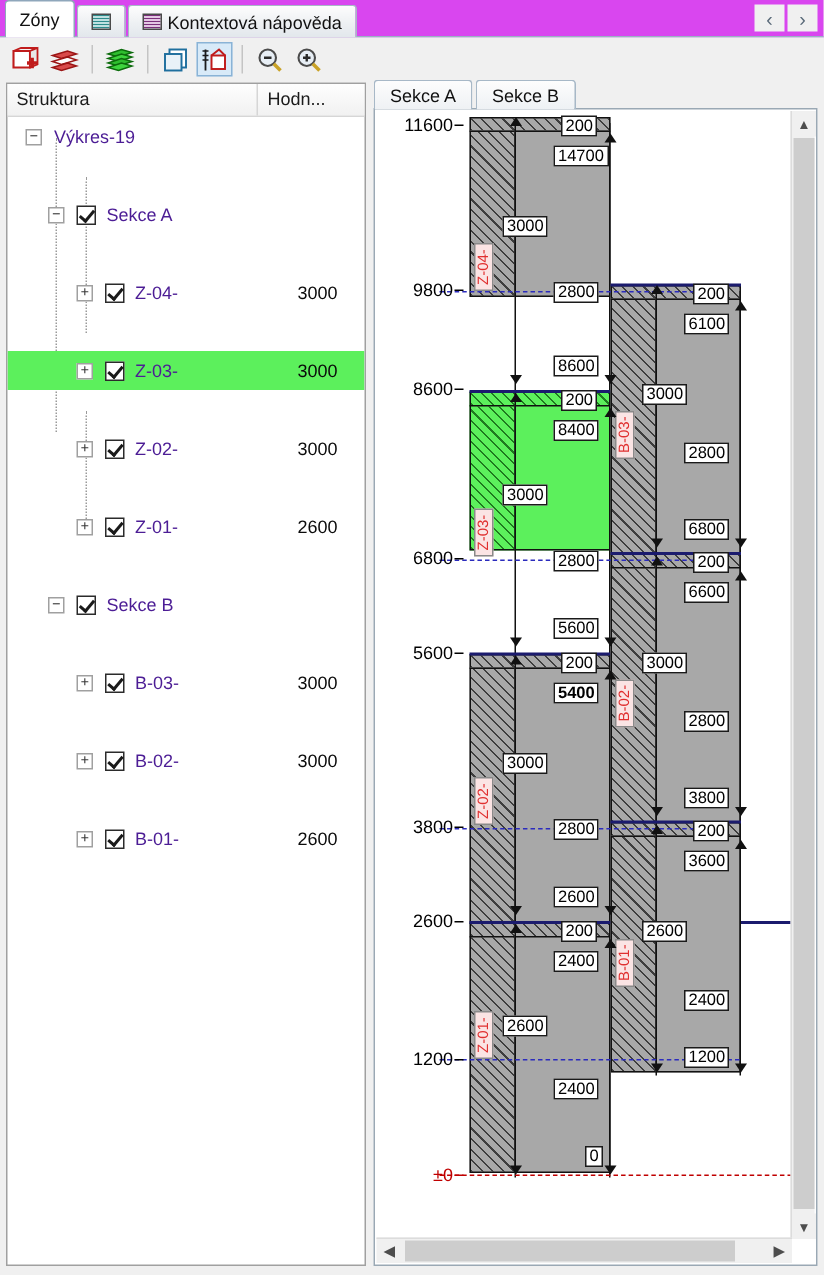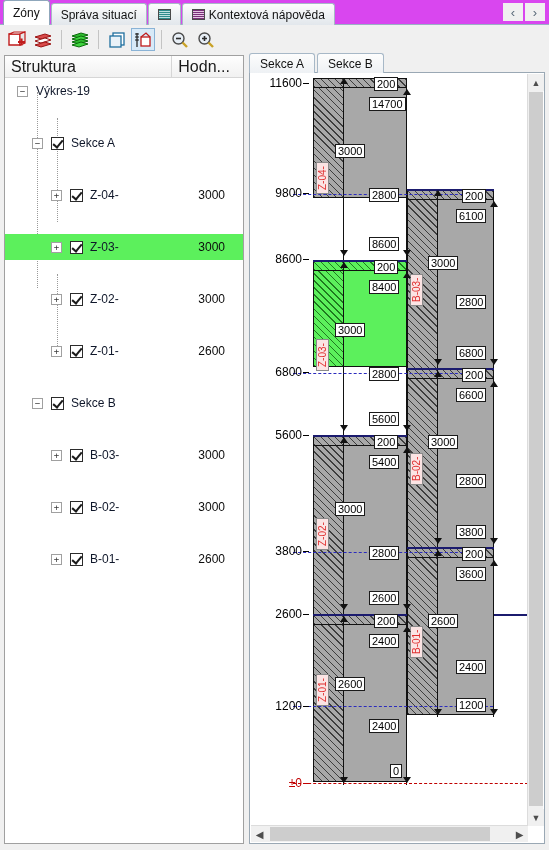--- a/index.html
+++ b/index.html
@@ -69,34 +69,34 @@
   .leftpanel{
     position:absolute;left:4px;top:55px;width:240px;height:789px;
     background:#fff;border:1px solid #a0a0a0;box-sizing:border-box;
   }
   .hdr{
     position:absolute;left:0;top:0;width:100%;height:22px;
     background:linear-gradient(to bottom,#fefefe,#f1f1f1);
     border-bottom:1px solid #d6d6d6;
     box-sizing:border-box;display:flex;
   }
-  .hdr .hc{height:21px;line-height:21px;font-size:16px;padding-left:6px;box-sizing:border-box;color:#1b1b1b;}
+  .hdr .hc{height:21px;line-height:21px;font-size:12px;padding-left:6px;box-sizing:border-box;color:#1b1b1b;}
   .hdr .hc1{width:168px;border-right:1px solid #d6d6d6;}
   .hdr .hc2{width:71px;}
   .tree{position:absolute;left:0;top:22px;width:100%;bottom:0;overflow:hidden;}
   .trow{position:relative;height:26px;display:flex;align-items:center;box-sizing:border-box;}
   .trow.sel{background:#5cf05c;}
   .texp{width:11px;height:11px;border:1px solid #a0a0a0;background:#fff;color:#3a3a3a;
         font-size:9px;line-height:9px;text-align:center;box-sizing:border-box;display:inline-block;
         font-family:"DejaVu Sans Mono",monospace;}
   .tcb{width:13px;height:13px;border:1px solid #2b2b2b;background:#fff;box-sizing:border-box;
        display:inline-block;position:relative;}
   .tcb.on:after{content:"";position:absolute;left:3px;top:0px;width:4px;height:8px;
        border:solid #1a1a1a;border-width:0 2px 2px 0;transform:rotate(40deg);}
-  .tlabel{font-size:12px;color:#0f172a;white-space:nowrap;}
+  .tlabel{font-size:12px;color:#4c1d95;white-space:nowrap;}
   .tval{position:absolute;right:18px;font-size:12px;color:#0b0b0b;}
   .guide{position:absolute;width:0;border-left:1px dotted #9a9a9a;}
 
   .rightpanel{
     position:absolute;left:249px;top:50px;width:296px;height:794px;
     box-sizing:border-box;
   }
   .rtabs{position:absolute;left:0;top:0;height:23px;display:flex;align-items:flex-end;z-index:4;}
   .rtab{
     height:20px;line-height:20px;padding:0 10px;margin-right:2px;
@@ -160,23 +160,20 @@
 </style>
 </head>
 <body>
 
 <div id="app">
 
   <div class="tabstrip">
     <div class="tabstrip-inner">
       <div class="tab active" style="margin-left:3px;">
         <span>Zóny</span>
-      </div>
-      <div class="tab">
-        <span>Správa situací</span>
       </div>
       <div class="tab">
         <span class="tabicon teal"></span>
       </div>
       <div class="tab">
         <span class="tabicon purple"></span>
         <span>Kontextová nápověda</span>
       </div>
     </div>
     <div class="tabnav">
@@ -451,21 +448,21 @@
         <div class="dimbox" style="left:118px;top:114px;">2800</div>
         <div class="dimbox" style="left:118px;top:163px;">8600</div>
 
         <div class="dimbox" style="left:123px;top:186px;">200</div>
         <div class="dimbox" style="left:118px;top:206px;">8400</div>
         <div class="dimbox" style="left:84px;top:249px;">3000</div>
         <div class="dimbox" style="left:118px;top:293px;">2800</div>
         <div class="dimbox" style="left:118px;top:338px;">5600</div>
 
         <div class="dimbox" style="left:123px;top:361px;">200</div>
-        <div class="dimbox" style="left:118px;top:381px;">5400</div>
+        <div class="dimbox" style="left:118px;top:381px;font-weight:bold;">5400</div>
         <div class="dimbox" style="left:84px;top:428px;">3000</div>
         <div class="dimbox" style="left:118px;top:472px;">2800</div>
         <div class="dimbox" style="left:118px;top:517px;">2600</div>
 
         <div class="dimbox" style="left:123px;top:540px;">200</div>
         <div class="dimbox" style="left:118px;top:560px;">2400</div>
         <div class="dimbox" style="left:84px;top:603px;">2600</div>
         <div class="dimbox" style="left:118px;top:645px;">2400</div>
         <div class="dimbox" style="left:139px;top:690px;">0</div>
 

